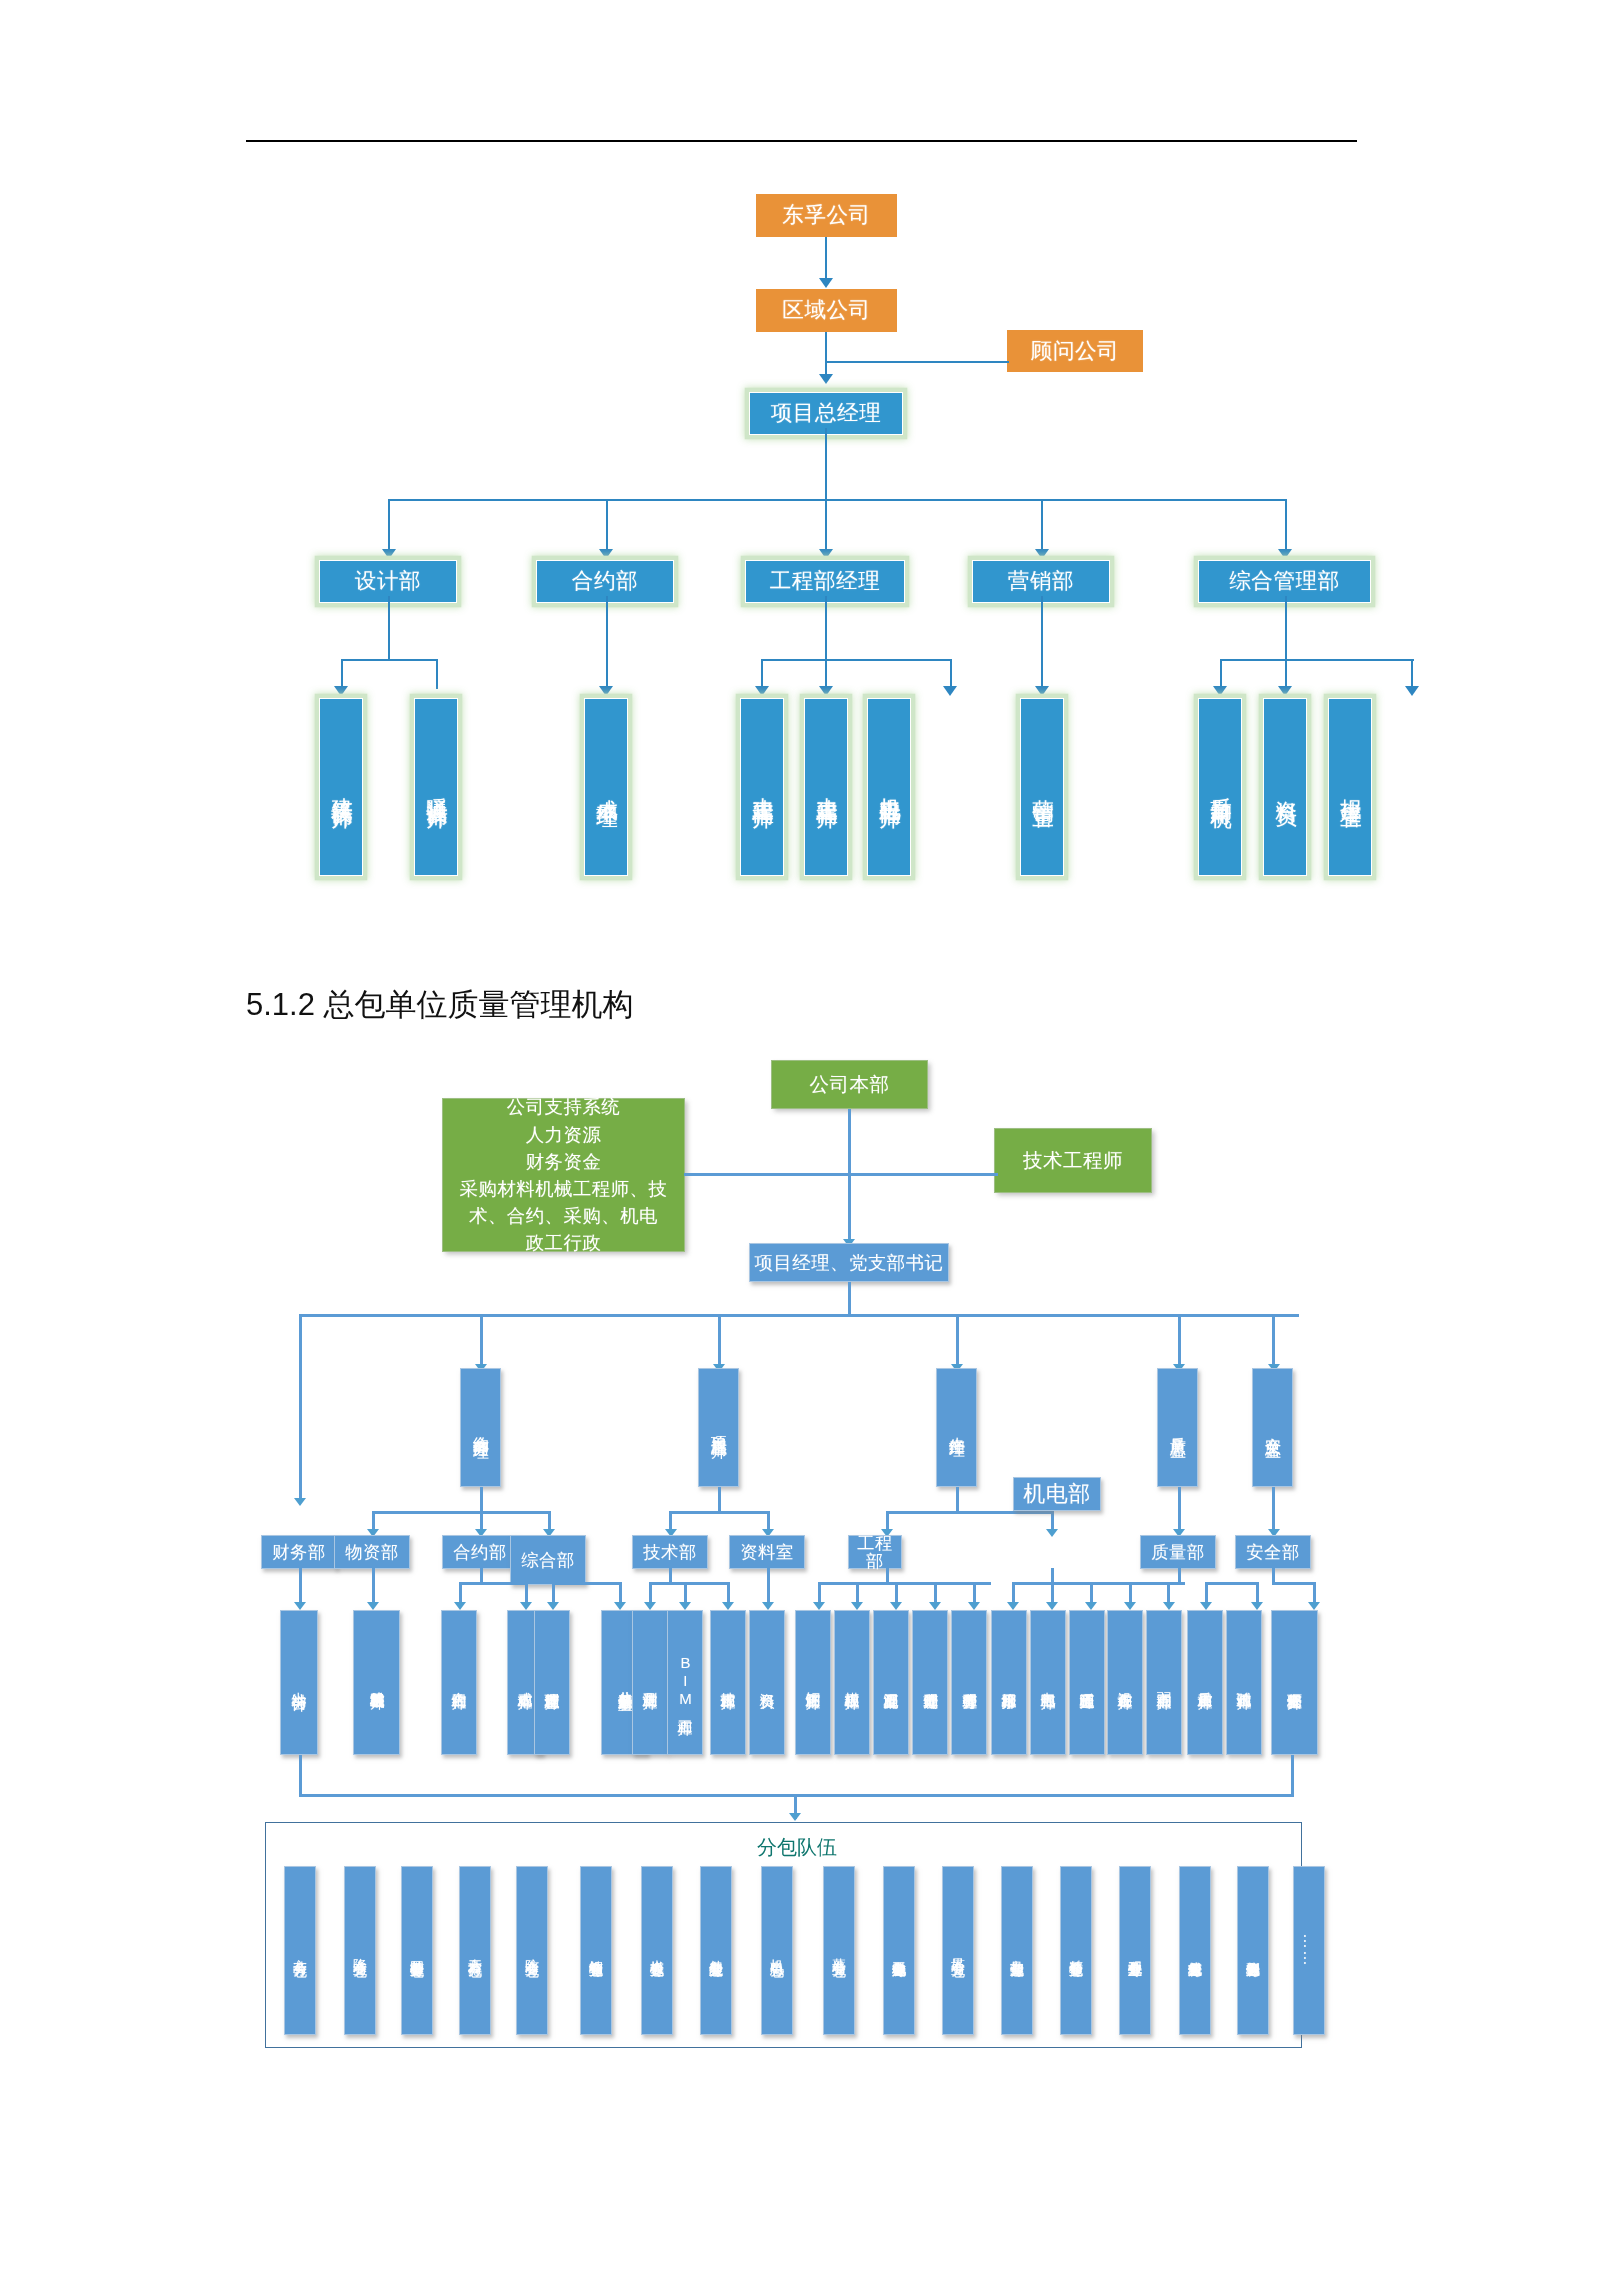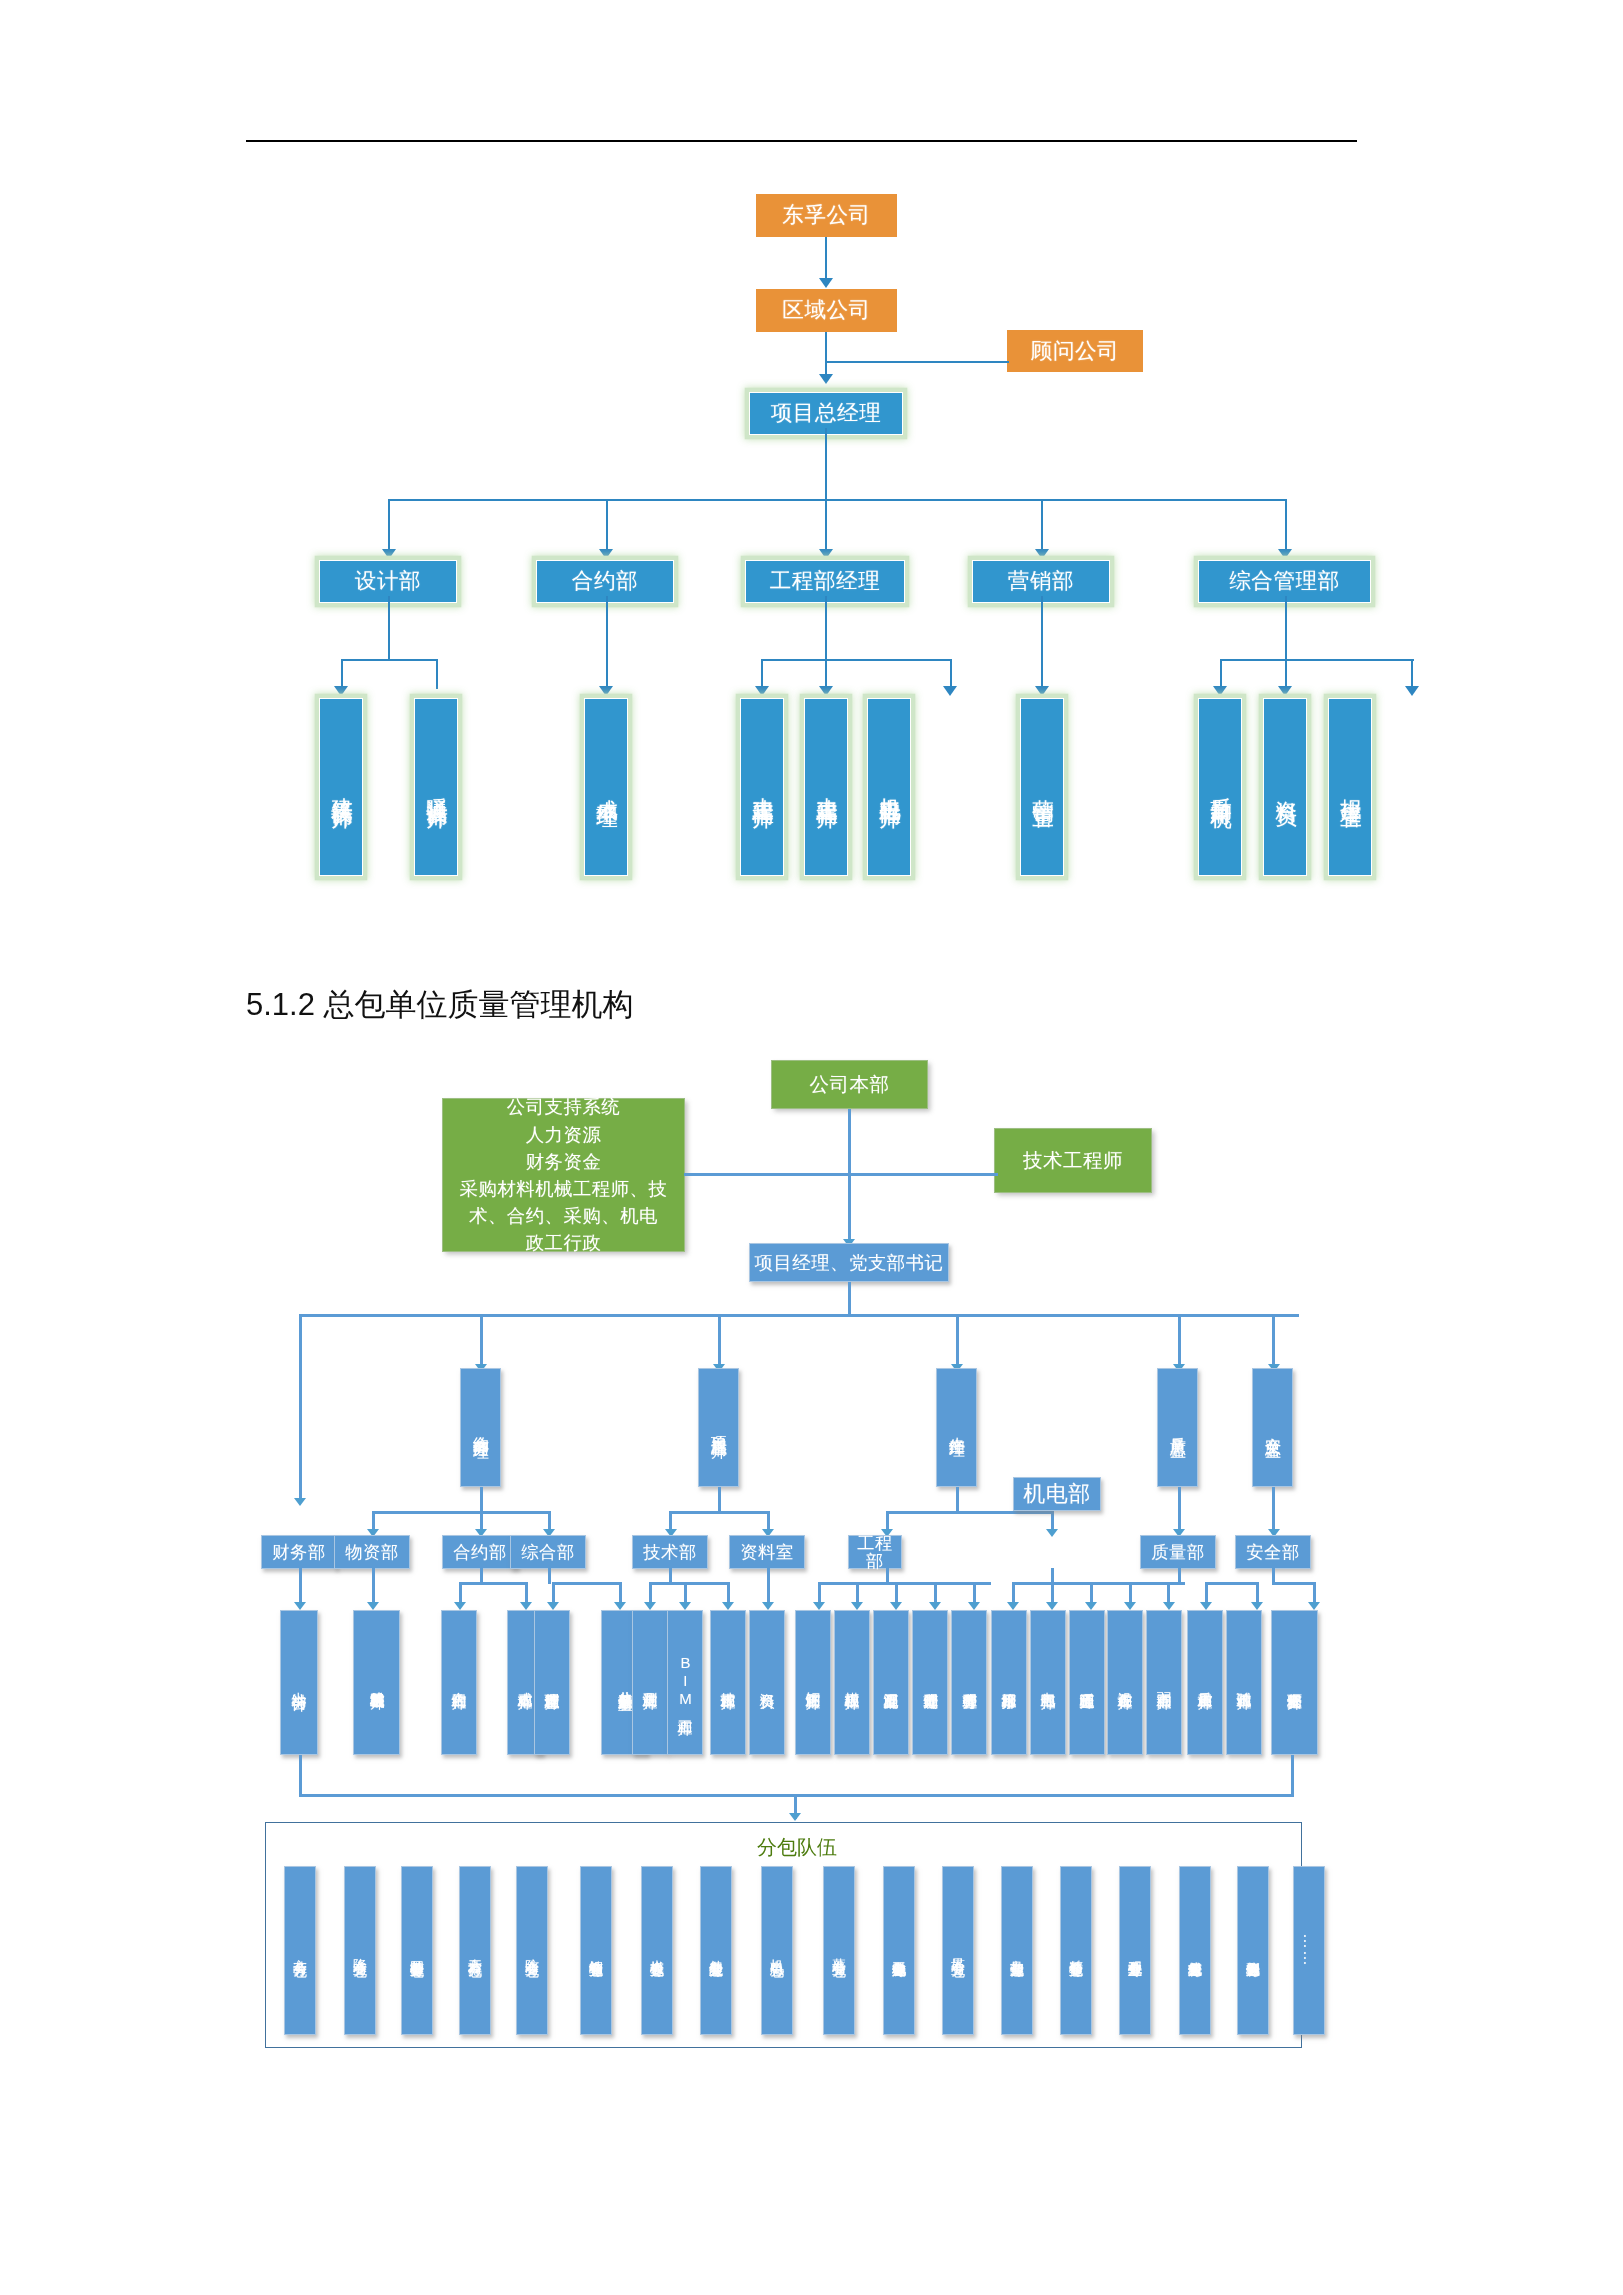--- a/index.html
+++ b/index.html
@@ -78,21 +78,21 @@
     text-shadow:0 0 1.1px rgba(255,255,255,.3);
   }
   .ln2{position:absolute;background:#5B9BD5;}
   .ln2h{height:2.7px;}
   .ln2v{width:2.7px;}
   .subbox{
     position:absolute;box-sizing:border-box;
     border:1.1px solid #41719C;background:#ffffff;
   }
   .sub-title{
-    position:absolute;color:#4d7c0f;font-size:20px;white-space:nowrap;
+    position:absolute;color:#0f766e;font-size:20px;white-space:nowrap;
   }
   .dots{
     writing-mode:vertical-rl;letter-spacing:1.1px;font-size:16px;color:#ffffff;
   }
 
   .pageno{
     position:absolute;left:0;top:2128px;width:1623px;text-align:center;
     font-family:"Liberation Serif","DejaVu Serif",serif;font-size:24px;color:#1b1b1b;
   }
 </style>
@@ -264,21 +264,21 @@
     <div class="arrow-sm" style="left:1046px;top:1529px;"></div>
 
     <div class="ln2 ln2v" style="left:1178px;top:1487px;height:47px;"></div>
     <div class="arrow-sm" style="left:1173px;top:1529px;"></div>
     <div class="ln2 ln2v" style="left:1272px;top:1487px;height:47px;"></div>
     <div class="arrow-sm" style="left:1268px;top:1529px;"></div>
 
     <div class="node blue2" style="left:261px;top:1535px;width:76px;height:34px;font-size:17.3px;">财务部</div>
     <div class="node blue2" style="left:334px;top:1535px;width:76px;height:34px;font-size:17.3px;">物资部</div>
     <div class="node blue2" style="left:442px;top:1535px;width:76px;height:34px;font-size:17.3px;">合约部</div>
-    <div class="node blue2" style="left:510px;top:1535px;width:76px;height:34px;font-size:17.3px;">综合部</div>
+    <div class="node blue2" style="left:510px;top:1535px;width:76px;height:50px;font-size:17.3px;">综合部</div>
     <div class="node blue2" style="left:632px;top:1535px;width:76px;height:34px;font-size:17.3px;">技术部</div>
     <div class="node blue2" style="left:729px;top:1535px;width:76px;height:34px;font-size:17.3px;">资料室</div>
     <div class="node blue2" style="left:848px;top:1535px;width:54px;height:34px;font-size:17.3px;">工程部</div>
     <div class="node blue2" style="left:1013px;top:1477px;width:88px;height:34px;font-size:22px;">机电部</div>
     <div class="node blue2" style="left:1140px;top:1535px;width:76px;height:34px;font-size:17.3px;">质量部</div>
     <div class="node blue2" style="left:1235px;top:1535px;width:76px;height:34px;font-size:17.3px;">安全部</div>
 
     <div class="ln2 ln2v" style="left:299px;top:1568px;height:39px;"></div>
     <div class="arrow-sm" style="left:294px;top:1602px;"></div>
 

